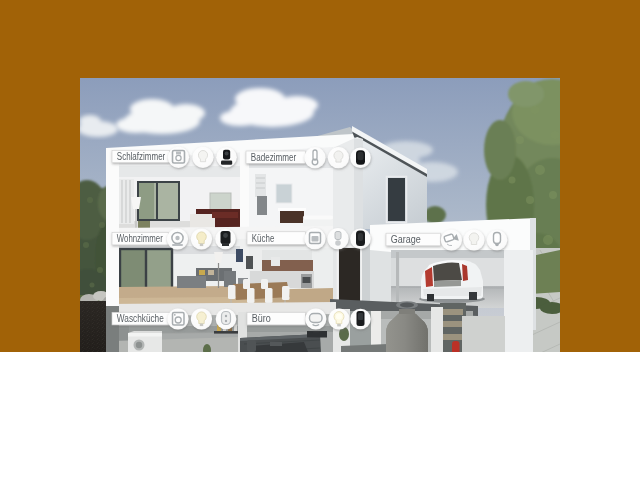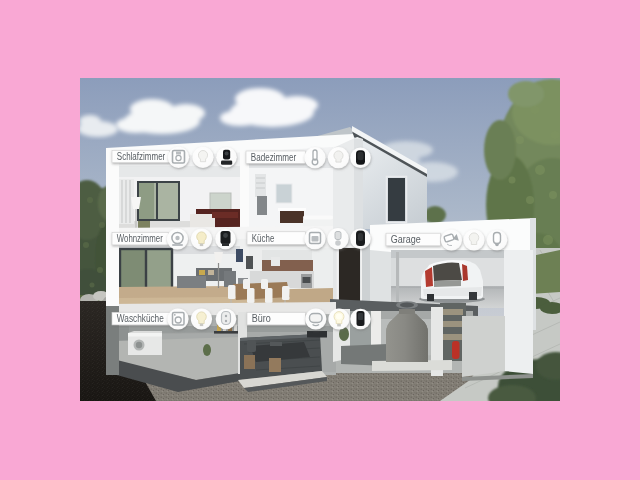--- a/index.html
+++ b/index.html
@@ -1,16 +1,16 @@
 <!DOCTYPE html>
 <html><head>
 <meta charset="utf-8">
 <style>
   html,body{margin:0;padding:0;background:#ffffff;}
-  .page{position:relative;width:640px;height:480px;background:#f9a8d4;overflow:hidden;font-family:"Liberation Sans",sans-serif;}
+  .page{position:relative;width:640px;height:352px;background:#a16207;overflow:hidden;font-family:"Liberation Sans",sans-serif;}
 </style>
 </head>
 <body>
 <div class="page">
 
 <svg width="640" height="480" viewBox="0 0 640 480" xmlns="http://www.w3.org/2000/svg">
 <defs>
   <clipPath id="photo">
           <rect x="80" y="78" width="480" height="323"></rect>
         </clipPath>

